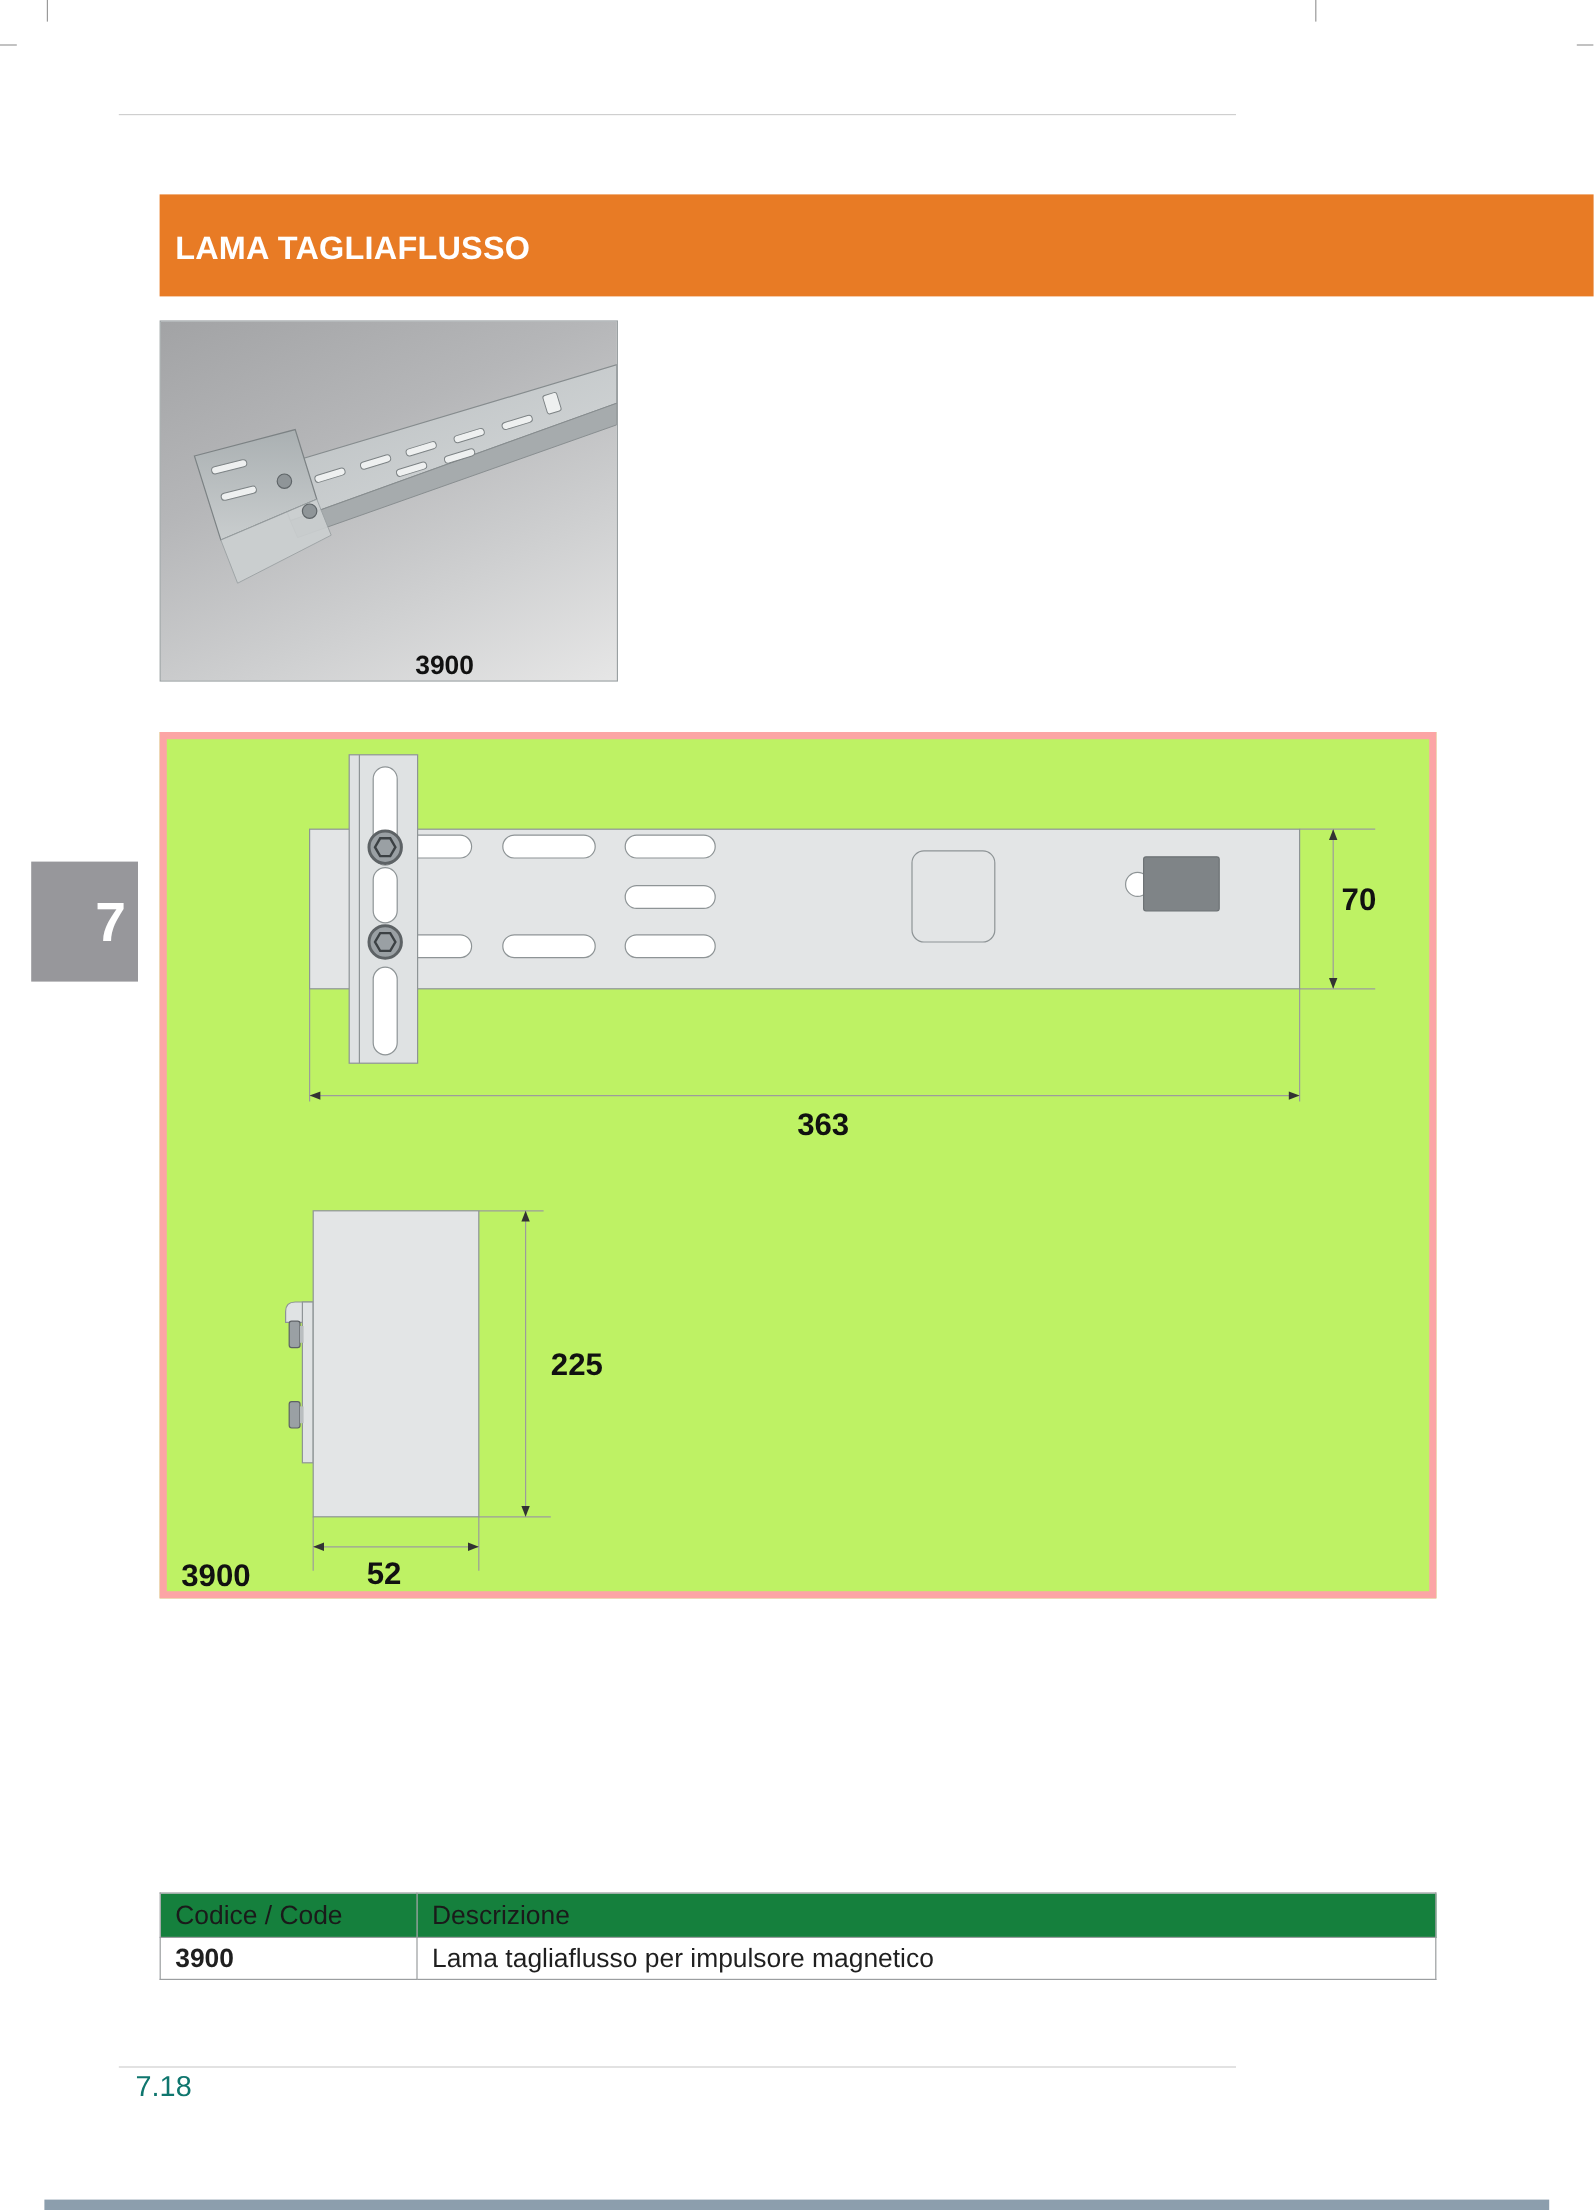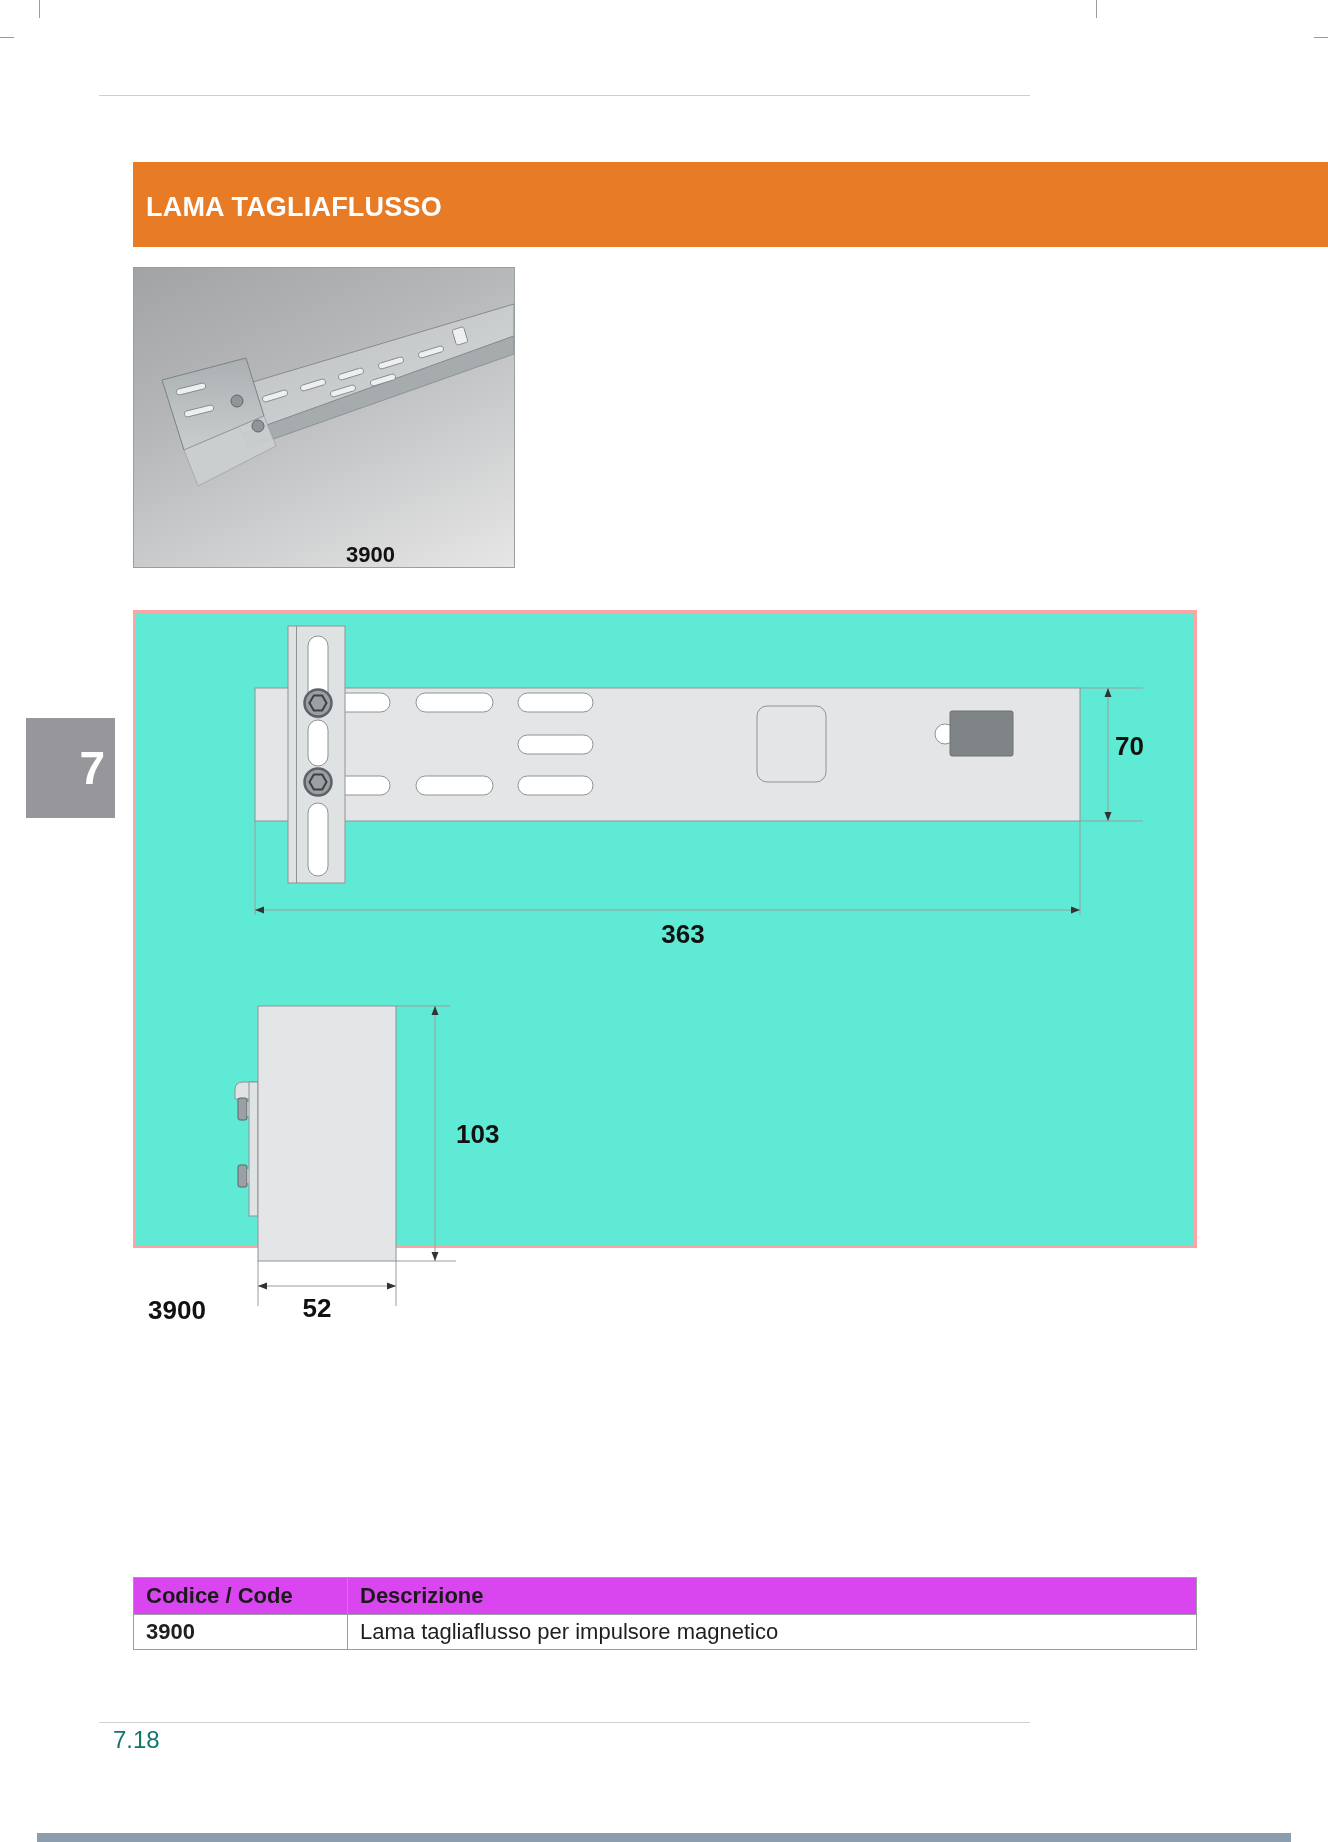--- a/index.html
+++ b/index.html
@@ -36,36 +36,36 @@
 
   
   .chapter-tab {
     position:absolute; left:26px; top:718px; width:89px; height:100px;
     background:#97979B; color:#ffffff; font-size:46px; font-weight:bold;
     display:flex; align-items:center; justify-content:flex-end; padding-right:10px;
   }
 
   
   .drawing-box {
-    position:absolute; left:133px; top:610px; width:1064px; height:638px;
-    border:3px solid #fca5a5; background:#5eead4;
+    position:absolute; left:133px; top:610px; width:1064px; height:722px;
+    border:6px solid #fca5a5; background:#bef264;
   }
   .dim-label { position:absolute; font-size:26px; font-weight:bold; color:#111; white-space:nowrap; }
   .center-x { transform:translateX(-50%); }
 
   
   .spec-table {
     position:absolute; left:133px; top:1577px; width:1064px;
     border-collapse:collapse; table-layout:fixed;
   }
   .spec-table th, .spec-table td {
     border:1px solid #9b9ea0; font-size:22px; padding:0 0 0 12px; text-align:left;
     vertical-align:middle;
   }
-  .spec-table th { background:#d946ef; font-weight:bold; height:37px; color:#1a1a1a; }
+  .spec-table th { background:#15803d; font-weight:normal; height:37px; color:#1a1a1a; }
   .spec-table td { background:#ffffff; height:35px; color:#1f1f1f; }
   .spec-table .col-code { width:214px; }
   .spec-table td.code { font-weight:bold; }
 
   
   .footer-page { position:absolute; left:113px; top:1726px; font-size:24px; color:#0f766e; }
 
   .bottom-bar { position:absolute; left:37px; top:1833px; width:1254px; height:9px; background:#8C9EAD; }
 </style>
 </head>
@@ -201,21 +201,21 @@
       <polygon points="299,393 295.5,402 302.5,402"></polygon>
       <polygon points="299,648 295.5,639 302.5,639"></polygon>
       <polygon points="122,673 131,669.5 131,676.5"></polygon>
       <polygon points="260,673 251,669.5 251,676.5"></polygon>
     </g>
   </svg>
 
   
   <div class="dim-label" style="left:979px; top:118px;">70</div>
   <div class="dim-label center-x" style="left:547px; top:306px;">363</div>
-  <div class="dim-label" style="left:320px; top:506px;">103</div>
+  <div class="dim-label" style="left:320px; top:506px;">225</div>
   <div class="dim-label center-x" style="left:181px; top:680px;">52</div>
   <div class="dim-label" style="left:12px; top:682px;">3900</div>
 </div>
 
 <table class="spec-table">
   <colgroup>
       <col class="col-code">
       <col>
     </colgroup>
   <thead>

